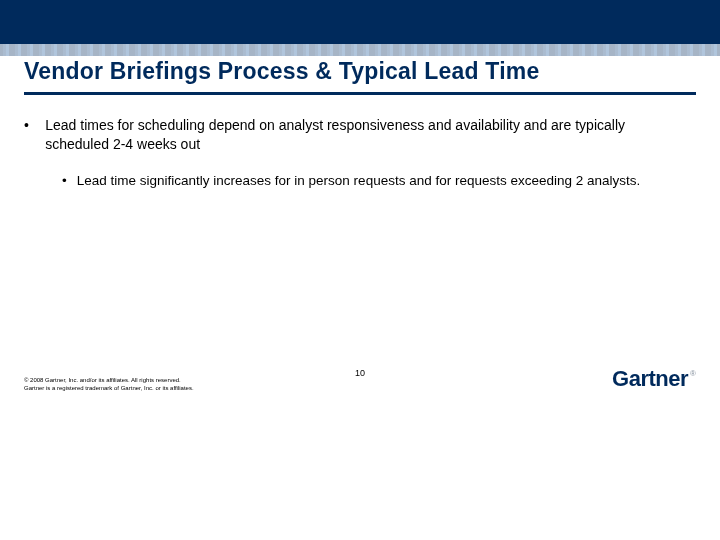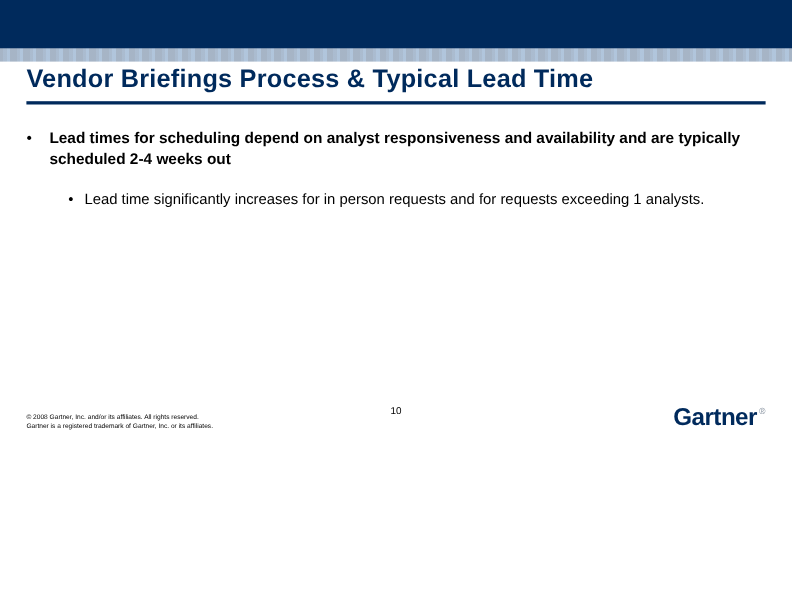--- a/index.html
+++ b/index.html
@@ -17,21 +17,21 @@
   }
   .title-underline {
     position: absolute; top: 92px; left: 24px; width: 672px; height: 3px; background: #002a5c;
   }
   .body {
     position: absolute; top: 116px; left: 24px; right: 34px;
     color: #000; font-size: 14px; line-height: 1.35;
   }
   .b1 { display: flex; gap: 16px; margin-bottom: 18px; }
   .b1 .dot { width: 6px; font-size: 14px; }
-  .b1 .txt { font-weight: 700; }
+  .b1 .txt { font-weight: 400; }
   .b2 { display: flex; gap: 10px; margin-left: 38px; font-size: 13.5px; }
   .b2 .dot { font-size: 13.5px; }
   .footer {
     position: absolute; left: 24px; bottom: 12px; right: 24px; height: 34px;
   }
   .copyright {
     position: absolute; left: 0; bottom: 0; font-size: 6px; line-height: 1.25; color: #000;
   }
   .pagenum {
     position: absolute; left: 50%; transform: translateX(-50%); bottom: 14px;
@@ -54,21 +54,21 @@
   <div class="title">Vendor Briefings Process &amp; Typical Lead Time</div>
   <div class="title-underline"></div>
 
   <div class="body">
     <div class="b1">
       <div class="dot">•</div>
       <div class="txt">Lead times for scheduling depend on analyst responsiveness and availability and are typically scheduled 2-4 weeks out</div>
     </div>
     <div class="b2">
       <div class="dot">•</div>
-      <div>Lead time significantly increases for in person requests and for requests exceeding 1 analysts.</div>
+      <div>Lead time significantly increases for in person requests and for requests exceeding 2 analysts.</div>
     </div>
   </div>
 
   <div class="footer">
     <div class="copyright">
       <div>© 2008 Gartner, Inc. and/or its affiliates. All rights reserved.</div>
       <div>Gartner is a registered trademark of Gartner, Inc. or its affiliates.</div>
     </div>
     <div class="pagenum">10</div>
     <div class="logo">

